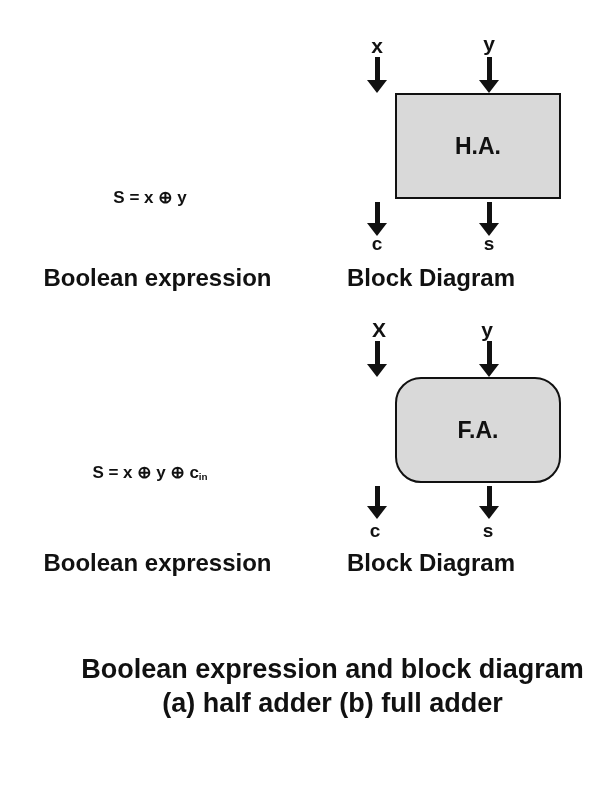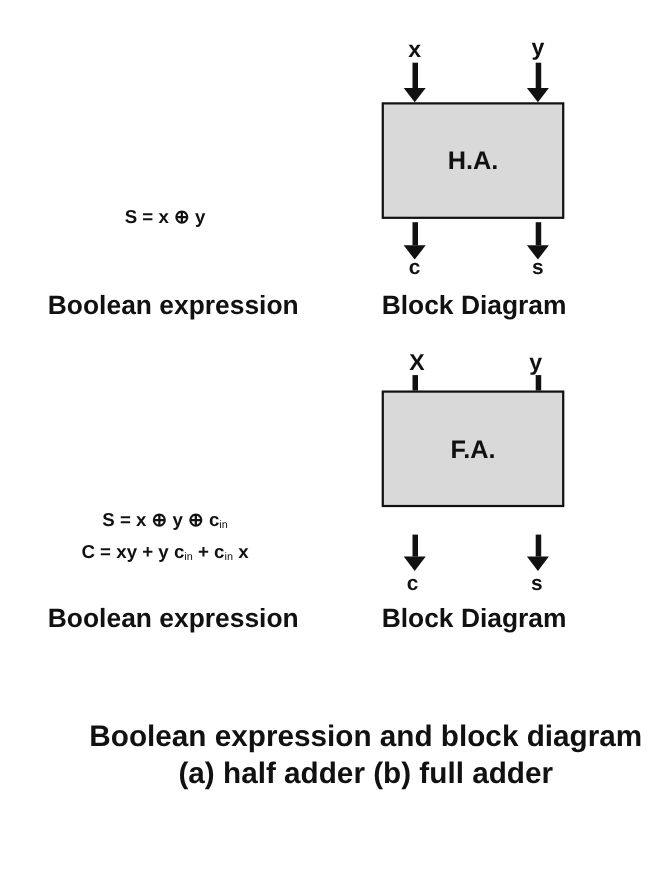--- a/index.html
+++ b/index.html
@@ -24,36 +24,37 @@
   .expr {
     position: absolute;
     text-align: center;
     font-weight: 700;
     font-size: 17px;
     line-height: 28px;
     white-space: nowrap;
   }
   .expr sub, sub {
     font-size: 0.58em;
-    font-weight: 400;
+    font-weight: 700;
     vertical-align: -0.25em;
     letter-spacing: 0;
   }
   .box {
     position: absolute;
     width: 166px;
     height: 106px;
     box-sizing: border-box;
     background: #d9d9d9;
     border: 2px solid #111111;
     display: flex;
     align-items: center;
     justify-content: center;
     font-weight: 700;
     font-size: 23px;
+    margin-left: 48px;
   }
   .arrow {
     position: absolute;
     width: 20px;
     display: flex;
     flex-direction: column;
     align-items: center;
   }
   .arrow .shaft { width: 5px; flex: 1 1 auto; background: #111111; }
   .arrow .head {
@@ -116,42 +117,39 @@
 
   <div class="arrow" style="left:367px; top:341px; height:36px;">
     <div class="shaft"></div>
     <div class="head"></div>
   </div>
   <div class="arrow" style="left:479px; top:341px; height:36px;">
     <div class="shaft"></div>
     <div class="head"></div>
   </div>
 
-  <div class="box" style="left:347px; top:355px;">
+  <div class="box" style="left:347px; top:377px;border-radius:26px;">
     <span>F.A.</span>
   </div>
 
   <div class="arrow" style="left:367px; top:486px; height:33px;">
     <div class="shaft"></div>
     <div class="head"></div>
   </div>
   <div class="arrow" style="left:479px; top:486px; height:33px;">
     <div class="shaft"></div>
     <div class="head"></div>
   </div>
 
   <div class="lbl out" style="left:355px; top:520px; width:40px;">c</div>
   <div class="lbl out" style="left:468px; top:520px; width:40px;">s</div>
 
   <div class="lbl cap" style="left:331px; top:551px; width:200px;">Block Diagram</div>
 
   <div class="expr" style="left:25px; top:459px; width:250px;">
     <span>S = x ⊕ y ⊕ c</span><sub>in</sub>
   </div>
-  <div class="expr" style="left:20px; top:488px; width:260px;">
-    <span>C = xy + y c</span><sub>in</sub><span> + c</span><sub>in</sub><span> x</span>
-  </div>
   <div class="lbl cap" style="left:30px; top:551px; width:255px;">Boolean expression</div>
 
   <div class="figcap" style="top:652px;">Boolean expression and block diagram</div>
   <div class="figcap" style="top:686px;">(a) half adder (b) full adder</div>
 
 </div>
 
 </body></html>

